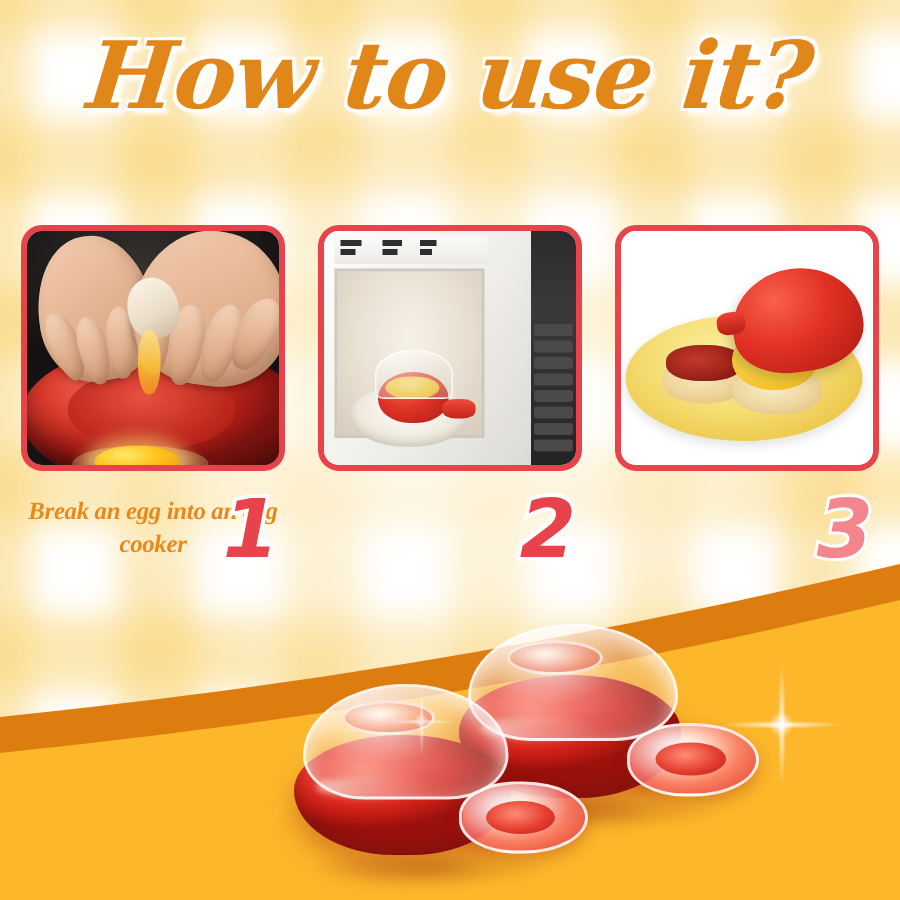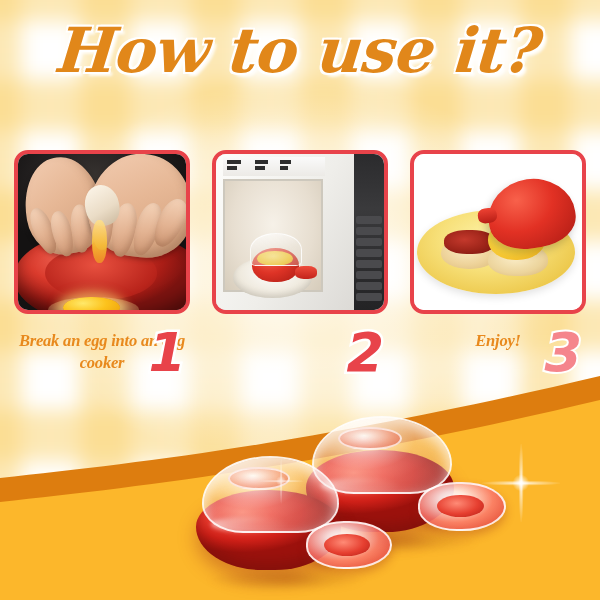--- a/index.html
+++ b/index.html
@@ -482,21 +482,20 @@
           <div class="p3-muffin-l"></div>
           <div class="p3-bacon"></div>
           <div class="p3-muffin-r"></div>
           <div class="p3-egg"></div>
           <div class="p3-cooker">
             <div class="p3-cooker-tab"></div>
           </div>
         </div>
       </div>
       <div class="badge light">3</div>
-      <div class="caption">Enjoy!</div>
     </div>
 
   </div>
 
   <div class="banner">
     <svg width="600" height="230" viewBox="0 0 600 230" preserveAspectRatio="none">
 
       <path d="M0,128 C150,112 330,90 600,26 L600,230 L0,230 Z" fill="#fcb72b"></path>
 
       <path d="M0,108 C150,92 330,70 600,6 L600,30 C330,94 150,116 0,132 Z" fill="#dd7d0f"></path>

